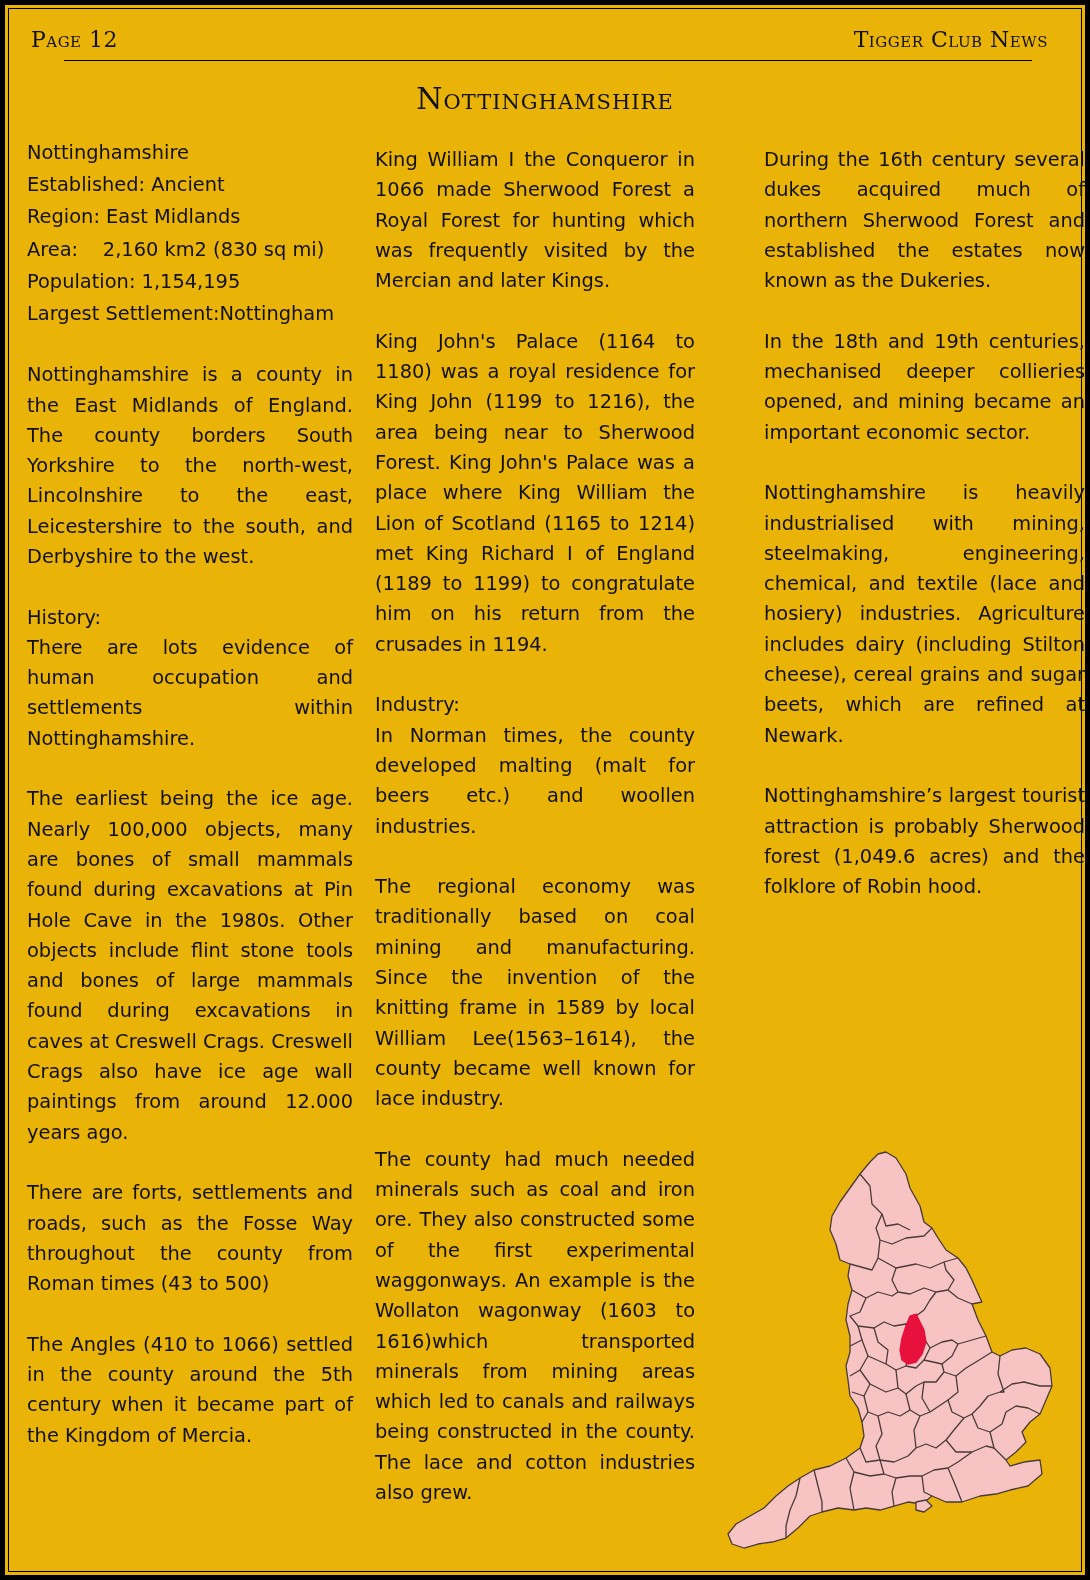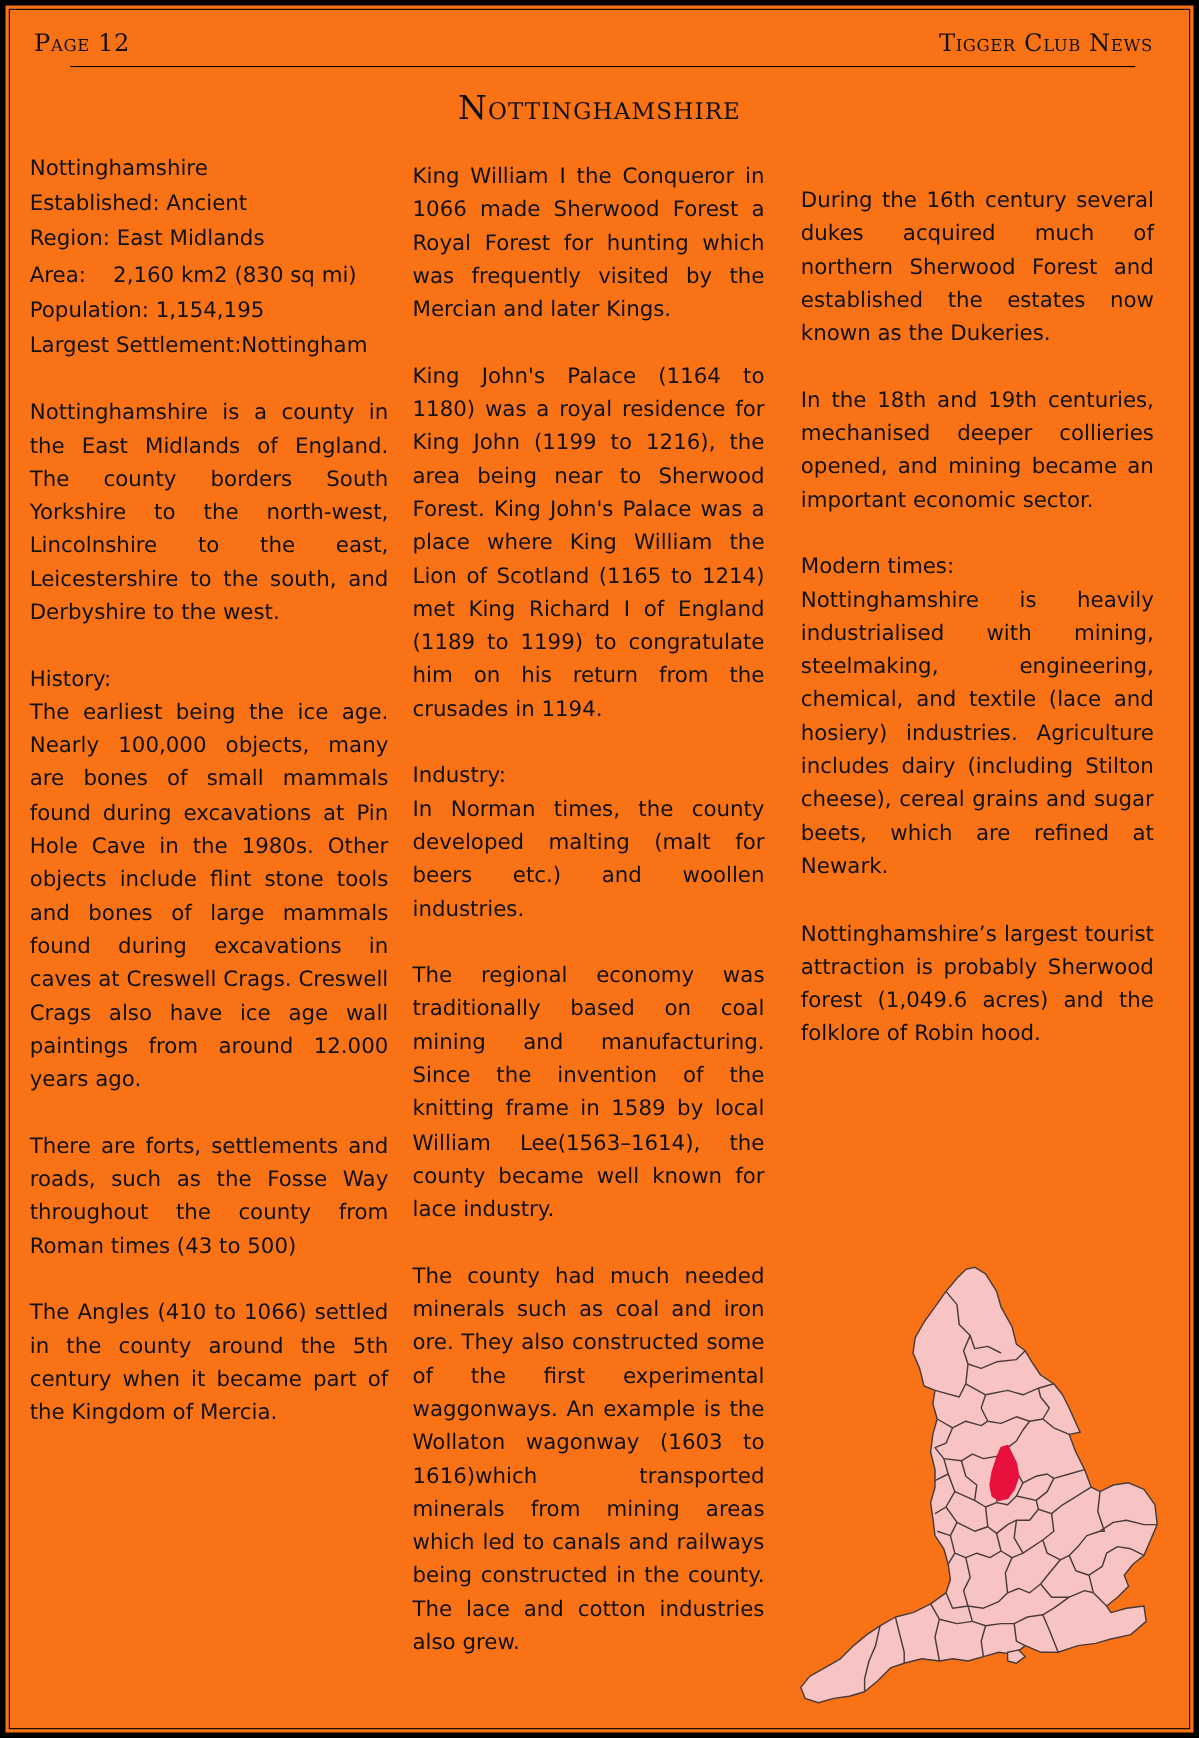--- a/index.html
+++ b/index.html
@@ -1,19 +1,19 @@
 <!DOCTYPE html>
 <html><head>
 <meta charset="utf-8">
 <style>
   html, body { margin: 0; padding: 0; background: #000; }
   body { width: 1090px; height: 1580px; position: relative; overflow: hidden; }
   .page {
     position: absolute; left: 5px; top: 5px; width: 1080px; height: 1570px;
-    background: #f97316; box-sizing: border-box;
+    background: #eab308; box-sizing: border-box;
   }
   .inner-frame {
     position: absolute; left: 3px; top: 3px; right: 3px; bottom: 3px;
     border: 1.5px solid #000; box-sizing: border-box;
   }
   .hdr-left, .hdr-right {
     position: absolute; top: 22px; font-family: "DejaVu Serif", "Liberation Serif", serif;
     font-variant: small-caps; font-size: 22px; color: #111; letter-spacing: 0.5px;
   }
   .hdr-left { left: 26px; }
@@ -29,21 +29,21 @@
   }
   .col {
     position: absolute; top: 132px; font-family: "DejaVu Sans", "Liberation Sans", sans-serif;
     font-size: 19.4px; line-height: 30.3px; color: #111; text-align: justify;
   }
   .col p { margin: 0 0 30.3px 0; }
   .col p.tight { margin: 0; }
   .col .fact { display: block; text-align: left; line-height: 32.2px; }
   .c1 { left: 22px; width: 326px; }
   .c2 { left: 370px; width: 320px; top: 140px; }
-  .c3 { left: 723px; width: 321px; top: 140px; margin-top: 22px; }
+  .c3 { left: 759px; width: 321px; top: 140px; }
   .c1 .facts { margin-bottom: 30px; }
   .map {
     position: absolute; left: 710px; top: 1130px; width: 350px; height: 420px;
   }
 </style>
 </head>
 <body>
 
 <div class="page">
   <div class="inner-frame"></div>
@@ -58,38 +58,38 @@
     <div class="facts">
       <span class="fact">Nottinghamshire</span>
       <span class="fact">Established: Ancient</span>
       <span class="fact">Region: East Midlands</span>
       <span class="fact" style="white-space:pre">Area:    2,160 km2 (830 sq mi)</span>
       <span class="fact">Population: 1,154,195</span>
       <span class="fact">Largest Settlement:Nottingham</span>
     </div>
     <p>Nottinghamshire is a county in the East Midlands of England. The county borders South Yorkshire to the north-west, Lincolnshire to the east, Leicestershire to the south, and Derbyshire to the west.</p>
     <p class="tight">History:</p>
+    <p>There are lots evidence of human occupation and settlements within Nottinghamshire.</p>
     <p>The earliest being the ice age. Nearly 100,000 objects, many are  bones of small mammals found during excavations at Pin Hole Cave in the 1980s. Other objects include flint stone tools and bones of large mammals found during excavations in caves at Creswell Crags. Creswell Crags also have ice age wall paintings from around 12.000 years ago.</p>
     <p>There are forts, settlements and roads, such as the Fosse Way throughout the county from Roman times (43 to 500)</p>
     <p>The Angles  (410 to 1066) settled in the county around the 5th century when it became part of the Kingdom of Mercia.</p>
   </div>
 
   <div class="col c2">
     <p>King William I the Conqueror in 1066 made Sherwood Forest a Royal Forest for hunting which was frequently visited by the Mercian and later Kings.</p>
     <p>King John's Palace (1164 to 1180) was a royal residence for King John (1199 to 1216), the area being near to Sherwood Forest. King John's Palace was a place where King William the Lion of Scotland (1165 to 1214) met King Richard I of England (1189 to 1199) to congratulate him on his return from the crusades in 1194.</p>
     <p class="tight">Industry:</p>
     <p>In Norman times, the county developed malting (malt for beers etc.) and woollen industries.</p>
     <p>The regional economy was traditionally based on coal mining and manufacturing. Since the invention of the knitting frame in 1589 by local William Lee(1563–1614), the county became well known for lace industry.</p>
     <p>The county had much needed minerals such as coal and iron ore. They also constructed some of the first experimental waggonways. An example is the Wollaton wagonway (1603 to 1616)which transported minerals from mining areas which led to canals and railways being constructed in the county. The lace and cotton industries also grew.</p>
   </div>
 
   <div class="col c3">
     <p>During the 16th century several dukes acquired much of northern Sherwood Forest and established the estates now known as the Dukeries.</p>
     <p>In the 18th and 19th centuries, mechanised deeper collieries opened, and mining became an important economic sector.</p>
-    <p class="tight">Modern times:</p>
     <p>Nottinghamshire is heavily industrialised with mining, steelmaking, engineering, chemical, and textile (lace and hosiery) industries. Agriculture includes dairy (including Stilton cheese), cereal grains and sugar beets, which are refined at Newark.</p>
     <p>Nottinghamshire’s largest tourist attraction is probably Sherwood forest (1,049.6 acres)  and the folklore of Robin hood.</p>
   </div>
 </div>
 
 <svg class="map" viewBox="0 0 350 420" xmlns="http://www.w3.org/2000/svg">
   <g id="map-group" stroke-width="1.3" stroke-linejoin="round">
     <path class="map-base" d="M176,22 L186,28 L196,44 L200,58 L210,76 L214,92 L222,98 L228,108 L236,120 L248,128 L256,138 L262,150 L270,168 L272,172 L262,174 L268,190 L276,206 L282,222 L290,226 L302,220 L316,218 L330,224 L340,238 L342,256 L336,270 L330,284 L320,292 L312,302 L316,312 L306,322 L296,330 L300,336 L314,332 L330,330 L332,344 L318,356 L300,360 L286,364 L270,366 L252,372 L236,372 L222,366 L212,374 L198,372 L184,376 L170,380 L156,378 L144,380 L128,378 L112,382 L100,386 L88,398 L76,408 L62,412 L48,414 L34,418 L22,414 L18,404 L26,394 L40,386 L54,378 L66,366 L78,356 L90,348 L104,340 L120,336 L136,328 L150,318 L154,306 L152,292 L148,278 L140,266 L138,250 L136,236 L140,222 L140,206 L136,190 L138,174 L142,160 L138,146 L140,134 L130,130 L126,114 L120,100 L122,86 L130,72 L140,58 L150,44 L160,32 L168,24 Z" fill="#f7c3c3" stroke="#4a3a3a"></path>
     <g class="county-lines" fill="none" stroke="#4a3a3a">
       <path d="M150,44 L160,56 L162,74 L172,84 L176,96 L188,94 L200,100"></path>

